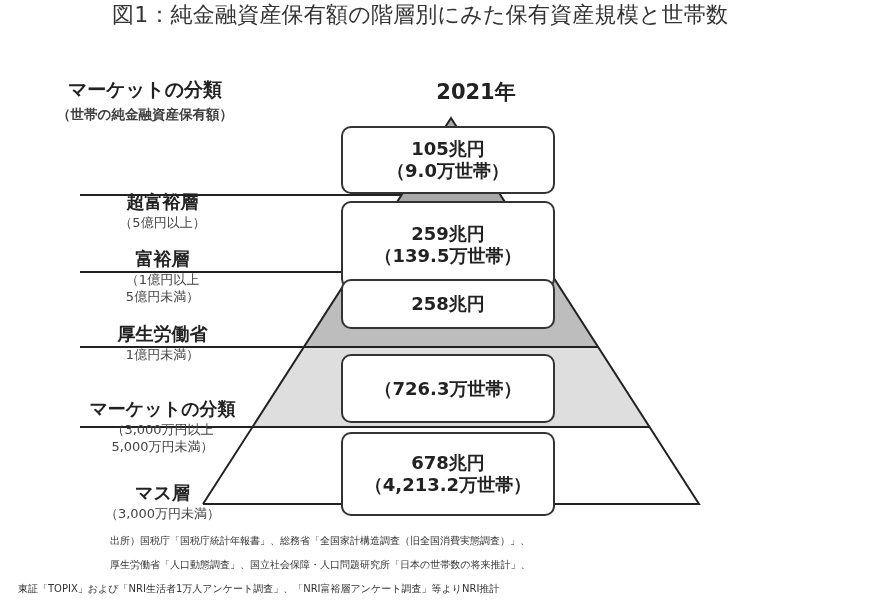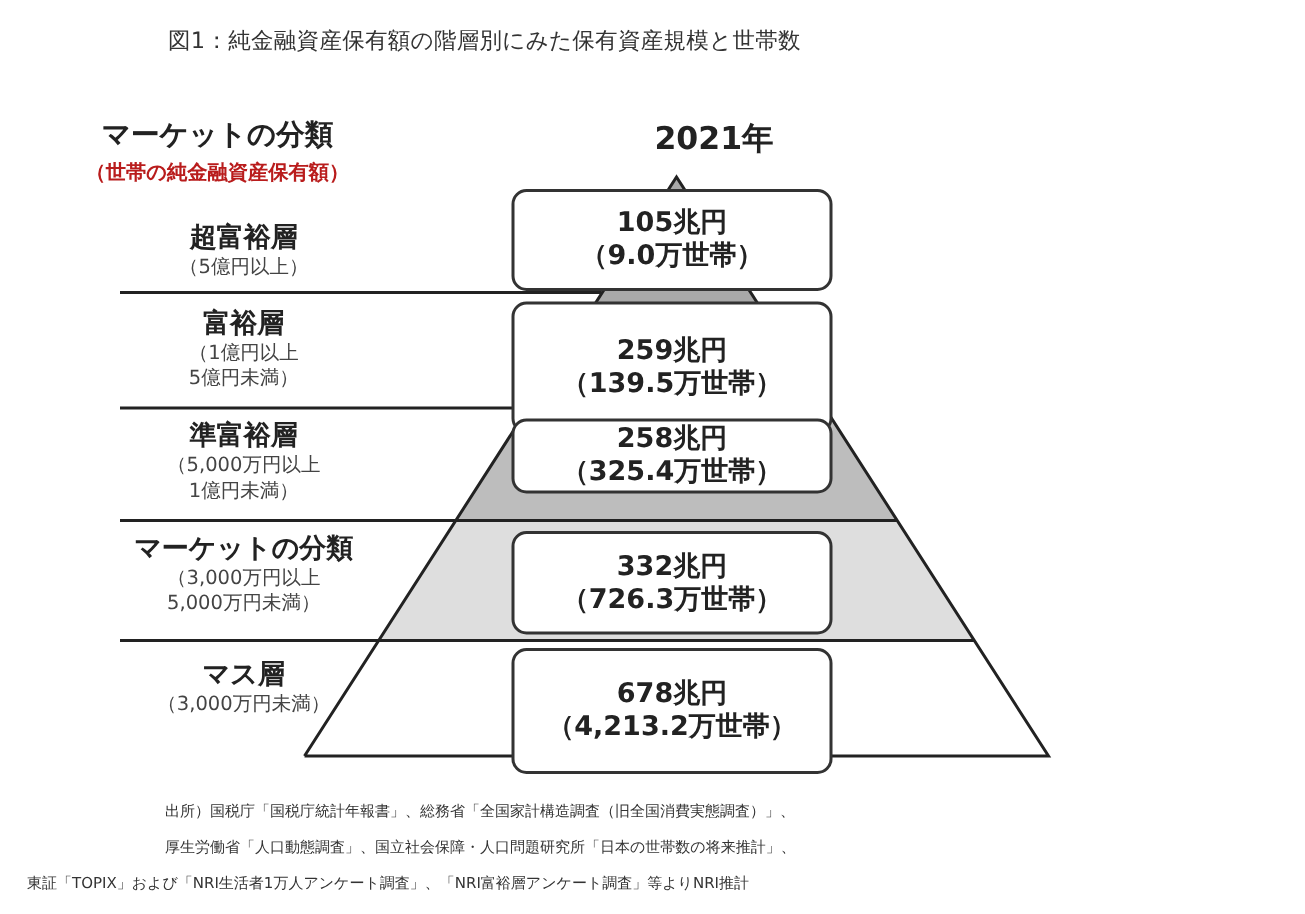--- a/index.html
+++ b/index.html
@@ -1,25 +1,25 @@
 <!DOCTYPE html>
 <html><head>
 <meta charset="utf-8">
 <style>
   html, body { margin: 0; padding: 0; background: #ffffff; }
   body { width: 870px; height: 609px; position: relative; overflow: hidden;
          font-family: "DejaVu Sans", "Liberation Sans", sans-serif; color: #222; }
-  .title { position: absolute; left: 112px; top: 18px; font-size: 15px; color: #333; letter-spacing: 0.2px; white-space: nowrap; }
+  .title { position: absolute; left: 112px; top: 0; font-size: 22px; color: #333; letter-spacing: 0.2px; white-space: nowrap; }
   svg.pyr { position: absolute; left: 0; top: 0; }
   .cat-head { position: absolute; left: 40px; width: 270px; text-align: center; }
   .cat-head .h1 { font-size: 19px; font-weight: bold; color: #222; position: absolute; top: 77px; left: 0; width: 210px; text-align: center; }
-  .cat-head .h2 { font-size: 13.5px; font-weight: bold; color: #b91c1c; position: absolute; top: 106px; left: 0; width: 210px; text-align: center; }
+  .cat-head .h2 { font-size: 13.5px; font-weight: bold; color: #404040; position: absolute; top: 106px; left: 0; width: 210px; text-align: center; }
   .year { position: absolute; left: 424px; top: 78px; width: 104px; text-align: center; font-size: 21px; font-weight: bold; color: #222; }
   .tier-label { position: absolute; left: 80px; width: 165px; text-align: center; }
-  .tier-label .name { font-size: 18px; font-weight: bold; color: #222; display: block; }
+  .tier-label .name { font-size: 18px; font-weight: bold; color: #222; display: block; margin-top: 44px; }
   .tier-label .range { font-size: 13px; color: #444; display: block; line-height: 17px; }
   .box { position: absolute; left: 341px; width: 214px; background: #fff; border: 2px solid #333;
          border-radius: 10px; text-align: center; box-sizing: border-box; display: flex; flex-direction: column; justify-content: center; }
   .box .amt { font-size: 18px; font-weight: bold; line-height: 22px; color: #222; }
   .box .hh { font-size: 18px; font-weight: bold; line-height: 22px; color: #222; }
   .src { position: absolute; font-size: 10px; color: #333; white-space: nowrap; }
 </style>
 </head>
 <body>
 
@@ -49,22 +49,21 @@
 <div class="tier-label" style="top:146px;">
   <span class="name">超富裕層</span>
   <span class="range">（5億円以上）</span>
 </div>
 <div class="tier-label" style="top:203px;">
   <span class="name">富裕層</span>
   <span class="range">（1億円以上</span>
   <span class="range">5億円未満）</span>
 </div>
 <div class="tier-label" style="top:278px;">
-  <span class="name">準富裕層</span>
-  <span class="range">（5,000万円以上</span>
+  <span class="name">厚生労働省</span>
   <span class="range">1億円未満）</span>
 </div>
 <div class="tier-label" style="top:353px;">
   <span class="name">マーケットの分類</span>
   <span class="range">（3,000万円以上</span>
   <span class="range">5,000万円未満）</span>
 </div>
 <div class="tier-label" style="top:437px;">
   <span class="name">マス層</span>
   <span class="range">（3,000万円未満）</span>
@@ -73,24 +72,22 @@
 <div class="box" style="top:126px;height:68px;">
   <div class="amt">105兆円</div>
   <div class="hh">（9.0万世帯）</div>
 </div>
 <div class="box" style="top:201px;height:88px;">
   <div class="amt">259兆円</div>
   <div class="hh">（139.5万世帯）</div>
 </div>
 <div class="box" style="top:279px;height:50px;">
   <div class="amt">258兆円</div>
-  <div class="hh">（325.4万世帯）</div>
 </div>
 <div class="box" style="top:354px;height:69px;">
-  <div class="amt">332兆円</div>
   <div class="hh">（726.3万世帯）</div>
 </div>
 <div class="box" style="top:432px;height:84px;">
   <div class="amt">678兆円</div>
   <div class="hh">（4,213.2万世帯）</div>
 </div>
 
 <div class="src" style="left:110px;top:534px;">出所）国税庁「国税庁統計年報書」、総務省「全国家計構造調査（旧全国消費実態調査）」、</div>
 <div class="src" style="left:110px;top:558px;">厚生労働省「人口動態調査」、国立社会保障・人口問題研究所「日本の世帯数の将来推計」、</div>
 <div class="src" style="left:18px;top:582px;">東証「TOPIX」および「NRI生活者1万人アンケート調査」、「NRI富裕層アンケート調査」等よりNRI推計</div>

